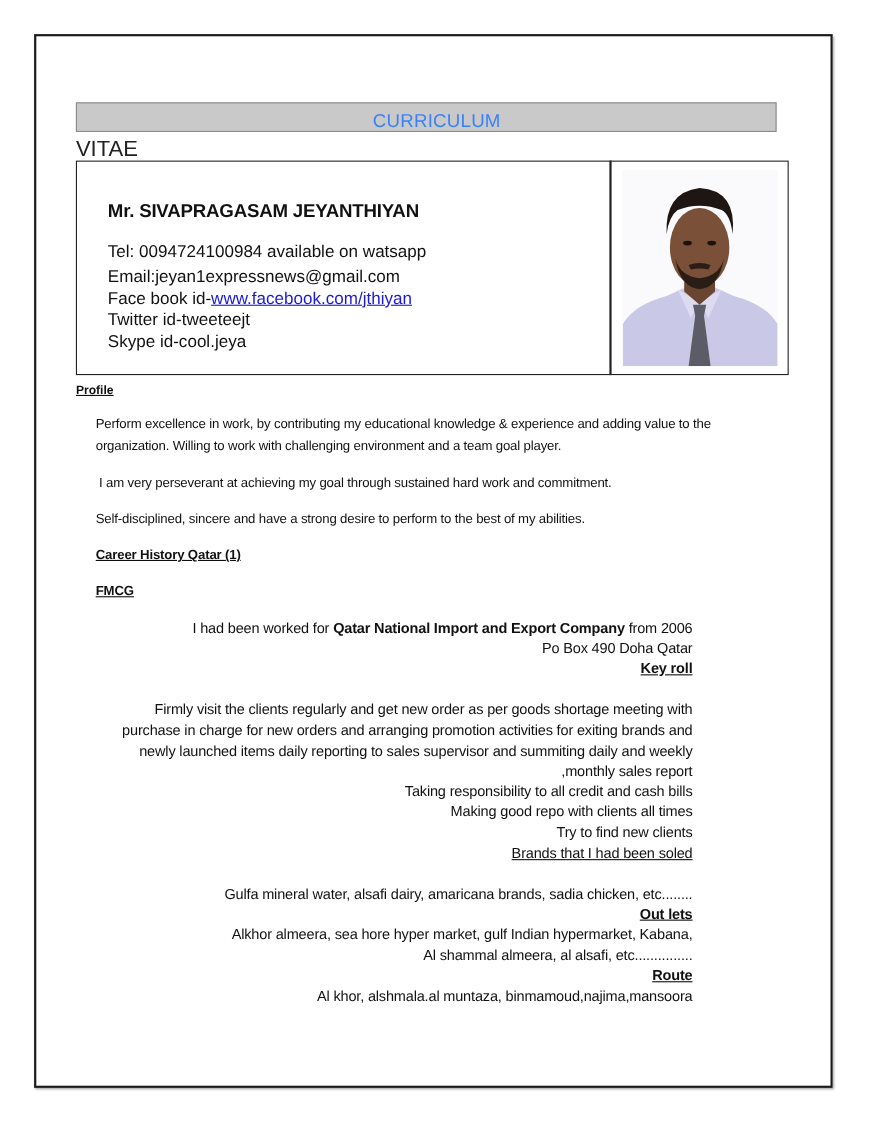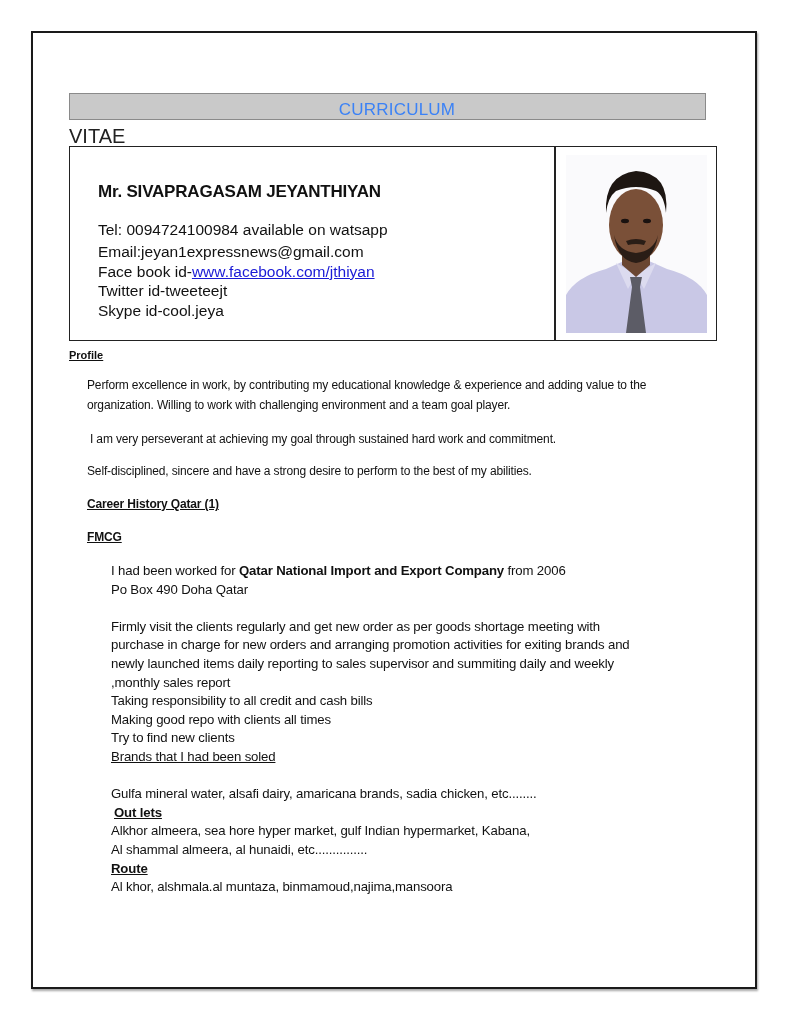--- a/index.html
+++ b/index.html
@@ -41,21 +41,21 @@
       position: absolute; left: 566px; top: 155px; width: 141px; height: 178px; overflow: hidden;
       background: #f7f7fa;
     }
     .body-text { position: absolute; left: 87px; font-size: 12px; color: #111; letter-spacing: -0.15px; }
     .profile-heading {
       position: absolute; left: 69px; top: 349px; width: 630px; text-align: left;
       font-size: 11px; font-weight: bold; text-decoration: underline;
     }
     .para { line-height: 19.5px; width: 620px; }
     .ul-bold { font-weight: bold; text-decoration: underline; font-size: 12px; }
-    .job { position: absolute; left: 111px; font-size: 13.2px; color: #111; line-height: 18.6px; letter-spacing: -0.15px; }
+    .job { position: absolute; left: 111px; font-size: 13.2px; color: #111; line-height: 18.6px; letter-spacing: -0.15px; text-align: right; }
     .job b { font-weight: bold; }
     .job .u { text-decoration: underline; }
     .job .ub { text-decoration: underline; font-weight: bold; }
   </style>
 </head>
 <body>
 
 <div class="page-frame"></div>
 
 <div class="title-bar"></div>
@@ -104,29 +104,30 @@
 <div class="body-text para" style="top:376px;">Perform excellence in work, by contributing my educational knowledge &amp; experience and adding value to the organization. Willing to work with challenging environment and a team goal player.</div>
 <div class="body-text para" style="top:430px; left:90px;">I am very perseverant at achieving my goal through sustained hard work and commitment.</div>
 <div class="body-text para" style="top:462px;">Self-disciplined, sincere and have a strong desire to perform to the best of my abilities.</div>
 
 <div class="body-text ul-bold" style="top:497px;">Career History Qatar (1)</div>
 <div class="body-text ul-bold" style="top:530px;">FMCG</div>
 
 <div class="job" style="top:562px;">
   <div><span>I had been worked for </span><b>Qatar National Import and Export Company</b><span> from 2006</span></div>
   <div>Po Box 490 Doha Qatar</div>
+  <div class="ub">Key roll</div>
   <div style="height:18.6px;"></div>
   <div>Firmly visit the clients regularly and get new order as per goods shortage meeting with</div>
   <div>purchase in charge for new orders and arranging promotion activities for exiting brands and</div>
   <div>newly launched items daily reporting to sales supervisor and summiting daily and weekly</div>
   <div>,monthly sales report</div>
   <div>Taking responsibility to all credit and cash bills</div>
   <div>Making good repo with clients all times</div>
   <div>Try to find new clients</div>
   <div class="u">Brands that I had been soled</div>
   <div style="height:18.6px;"></div>
   <div>Gulfa mineral water, alsafi dairy, amaricana brands, sadia chicken, etc........</div>
   <div class="ub" style="margin-left:3px;">Out lets</div>
   <div>Alkhor almeera, sea hore hyper market, gulf Indian hypermarket, Kabana,</div>
-  <div>Al shammal almeera, al hunaidi, etc...............</div>
+  <div>Al shammal almeera, al alsafi, etc...............</div>
   <div class="ub">Route</div>
   <div>Al khor, alshmala.al muntaza, binmamoud,najima,mansoora</div>
 </div>
 
 </body></html>

